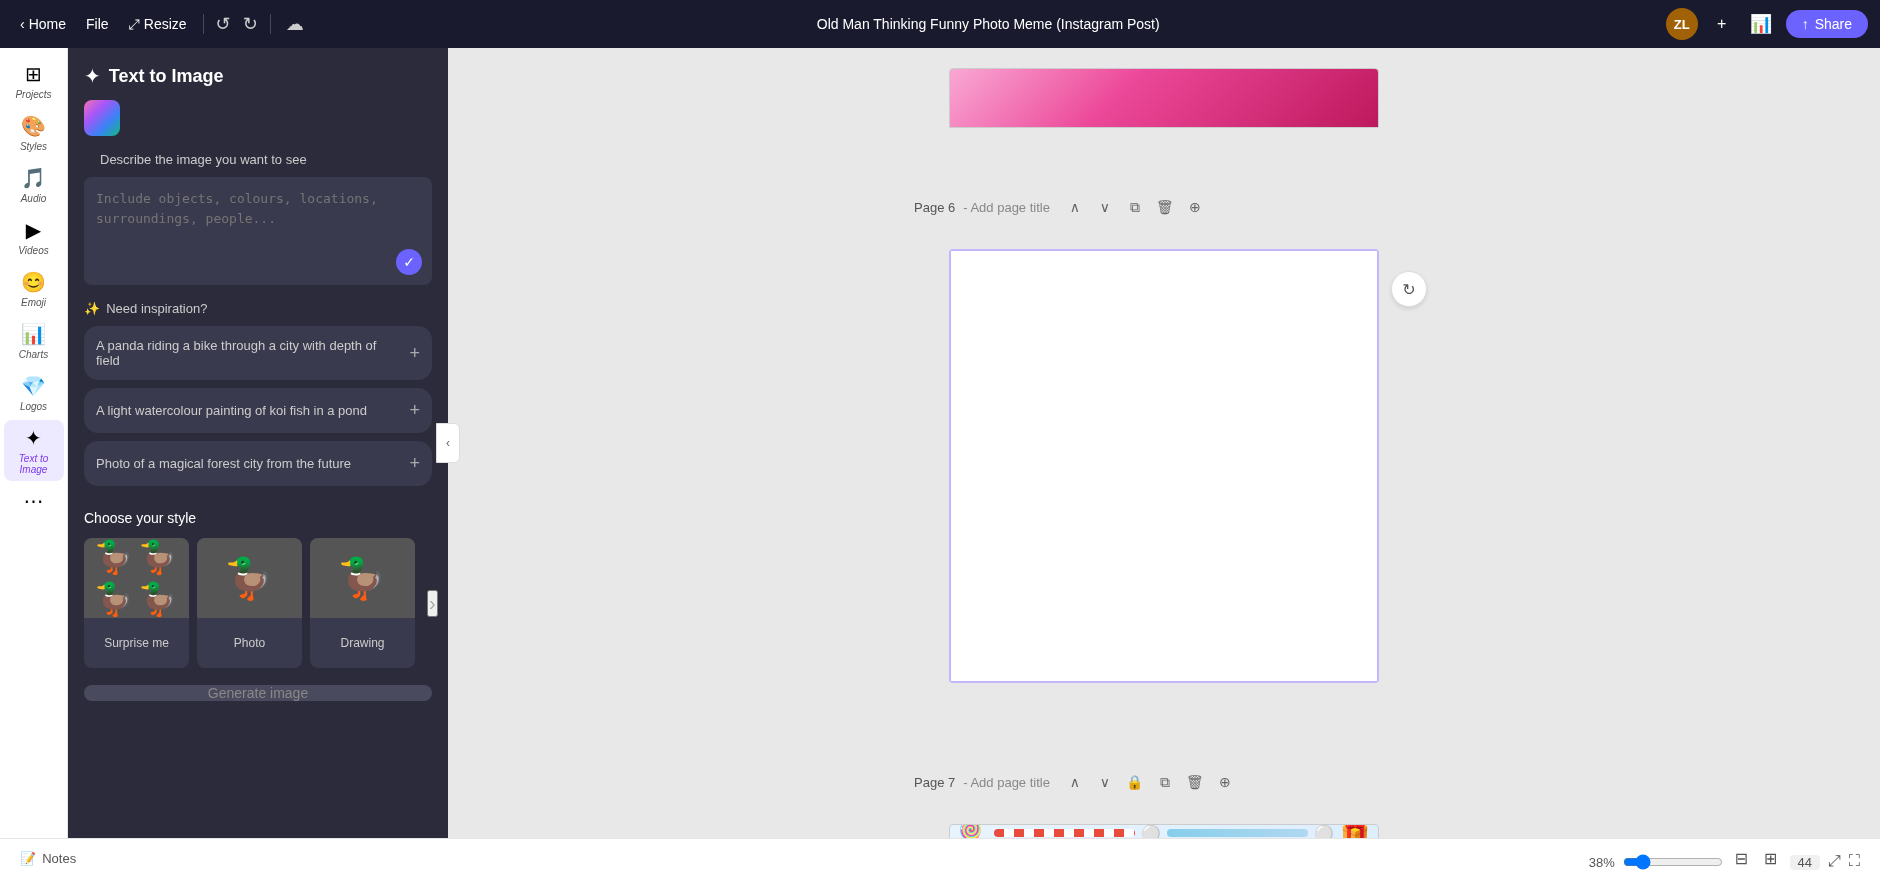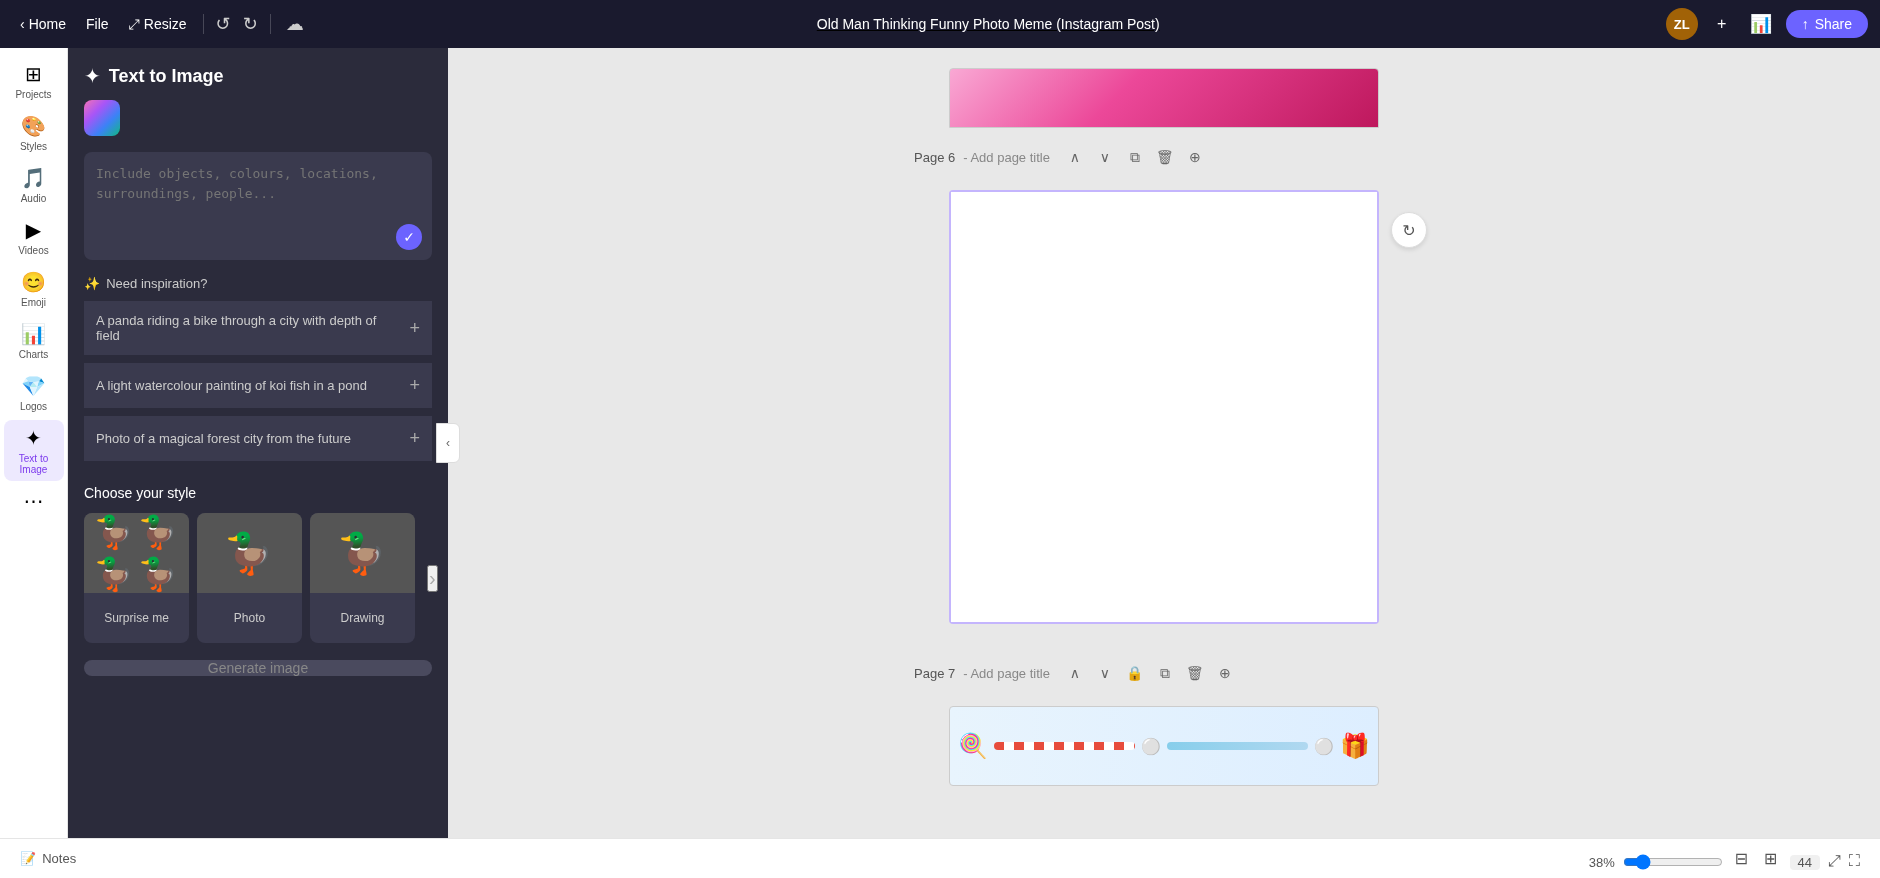--- a/index.html
+++ b/index.html
@@ -21,21 +21,21 @@
       color: #fff;
       background: none;
       border: none;
       cursor: pointer;
       padding: 4px 8px;
       border-radius: 4px;
       font-size: 14px;
       display: flex; align-items: center; gap: 4px;
     }
     .topbar-divider { width: 1px; height: 20px; background: rgba(255,255,255,0.2); margin: 0 4px; }
-    .topbar-center { flex: 1; display: flex; justify-content: center; text-decoration: underline; }
+    .topbar-center { flex: 1; display: flex; justify-content: center; }
     .doc-title { color: #fff; font-size: 14px; font-weight: 500; }
     .topbar-right { display: flex; align-items: center; gap: 8px; }
     .avatar { width: 32px; height: 32px; border-radius: 50%; background: #a16207; color: #fff; display: flex; align-items: center; justify-content: center; font-size: 13px; font-weight: bold; }
     .icon-btn { width: 32px; height: 32px; border-radius: 50%; border: none; background: none; cursor: pointer; display: flex; align-items: center; justify-content: center; color: #fff; font-size: 16px; }
     .share-btn { background: #6c63ff; color: #fff; border: none; border-radius: 20px; padding: 6px 16px; font-size: 14px; cursor: pointer; display: flex; align-items: center; gap: 6px; }
     .toolbar-icon { width: 32px; height: 32px; display: flex; align-items: center; justify-content: center; color: #ccc; font-size: 18px; cursor: pointer; }
     .undo-btn, .redo-btn { background: none; border: none; color: #ccc; font-size: 18px; cursor: pointer; padding: 4px; }
 
     
     .main-area { display: flex; flex: 1; overflow: hidden; }
@@ -57,21 +57,21 @@
       display: flex;
       flex-direction: column;
       align-items: center;
       padding: 6px 4px;
       cursor: pointer;
       border-radius: 8px;
       gap: 3px;
     }
     .sidebar-icon-item.active { background: #ede9fe; }
     .sidebar-icon-item .icon { font-size: 20px; }
-    .sidebar-icon-item .label { font-size: 10px; color: #555; text-align: center; }
+    .sidebar-icon-item .label { font-size: 10px; color: #555; text-align: center; font-style: italic; }
     .sidebar-icon-item.active .label { color: #7c3aed; }
 
     
     .left-panel {
       width: 380px;
       background: #2b2b3b;
       display: flex;
       flex-direction: column;
       flex-shrink: 0;
       overflow-y: auto;
@@ -125,21 +125,21 @@
     }
 
     
     .inspiration-section { padding: 0 16px 16px; }
     .inspiration-title {
       display: flex; align-items: center; gap: 6px;
       font-size: 13px; color: #ccc; margin-bottom: 10px;
     }
     .inspiration-item {
       background: #3a3a4e;
-      border-radius: 0;
+      border-radius: 14px;
       padding: 12px 12px;
       margin-bottom: 8px;
       display: flex;
       align-items: center;
       justify-content: space-between;
       cursor: pointer;
     }
     .inspiration-text { font-size: 13px; color: #ccc; flex: 1; }
     .plus-btn { color: #aaa; font-size: 18px; margin-left: 8px; cursor: pointer; background: none; border: none; }
 
@@ -212,22 +212,23 @@
       position: relative;
     }
 
     
     .page-label-row {
       width: 100%;
       max-width: 500px;
       display: flex;
       align-items: center;
       gap: 8px;
-      padding: 16px 0;
+      padding: 25px 0;
       margin-bottom: 4px;
+      margin-top: 41px;
     }
     .page-label { font-size: 13px; color: #555; }
     .page-add-title { font-size: 13px; color: #888; cursor: pointer; }
     .page-actions { display: flex; align-items: center; gap: 4px; margin-left: 4px; }
     .page-action-btn {
       width: 26px; height: 26px; display: flex; align-items: center; justify-content: center;
       border: none; background: none; cursor: pointer; color: #666; font-size: 14px; border-radius: 4px;
     }
 
     
@@ -414,20 +415,21 @@
       <div class="panel-header">
         <span class="panel-icon">✦</span>
         <span class="panel-title">Text to Image</span>
       </div>
 
       <div style="padding: 0 16px 16px;">
         <div class="color-palette"></div>
       </div>
 
       <div class="describe-section">
+        <div class="panel-section-title">Describe the image you want to see</div>
         <div class="textarea-wrapper">
           <textarea class="describe-textarea" placeholder="Include objects, colours, locations, surroundings, people..." style=""></textarea>
           <button class="check-btn">✓</button>
         </div>
       </div>
 
       <div class="inspiration-section">
         <div class="inspiration-title">
           <span>✨</span>
           <span>Need inspiration?</span>

